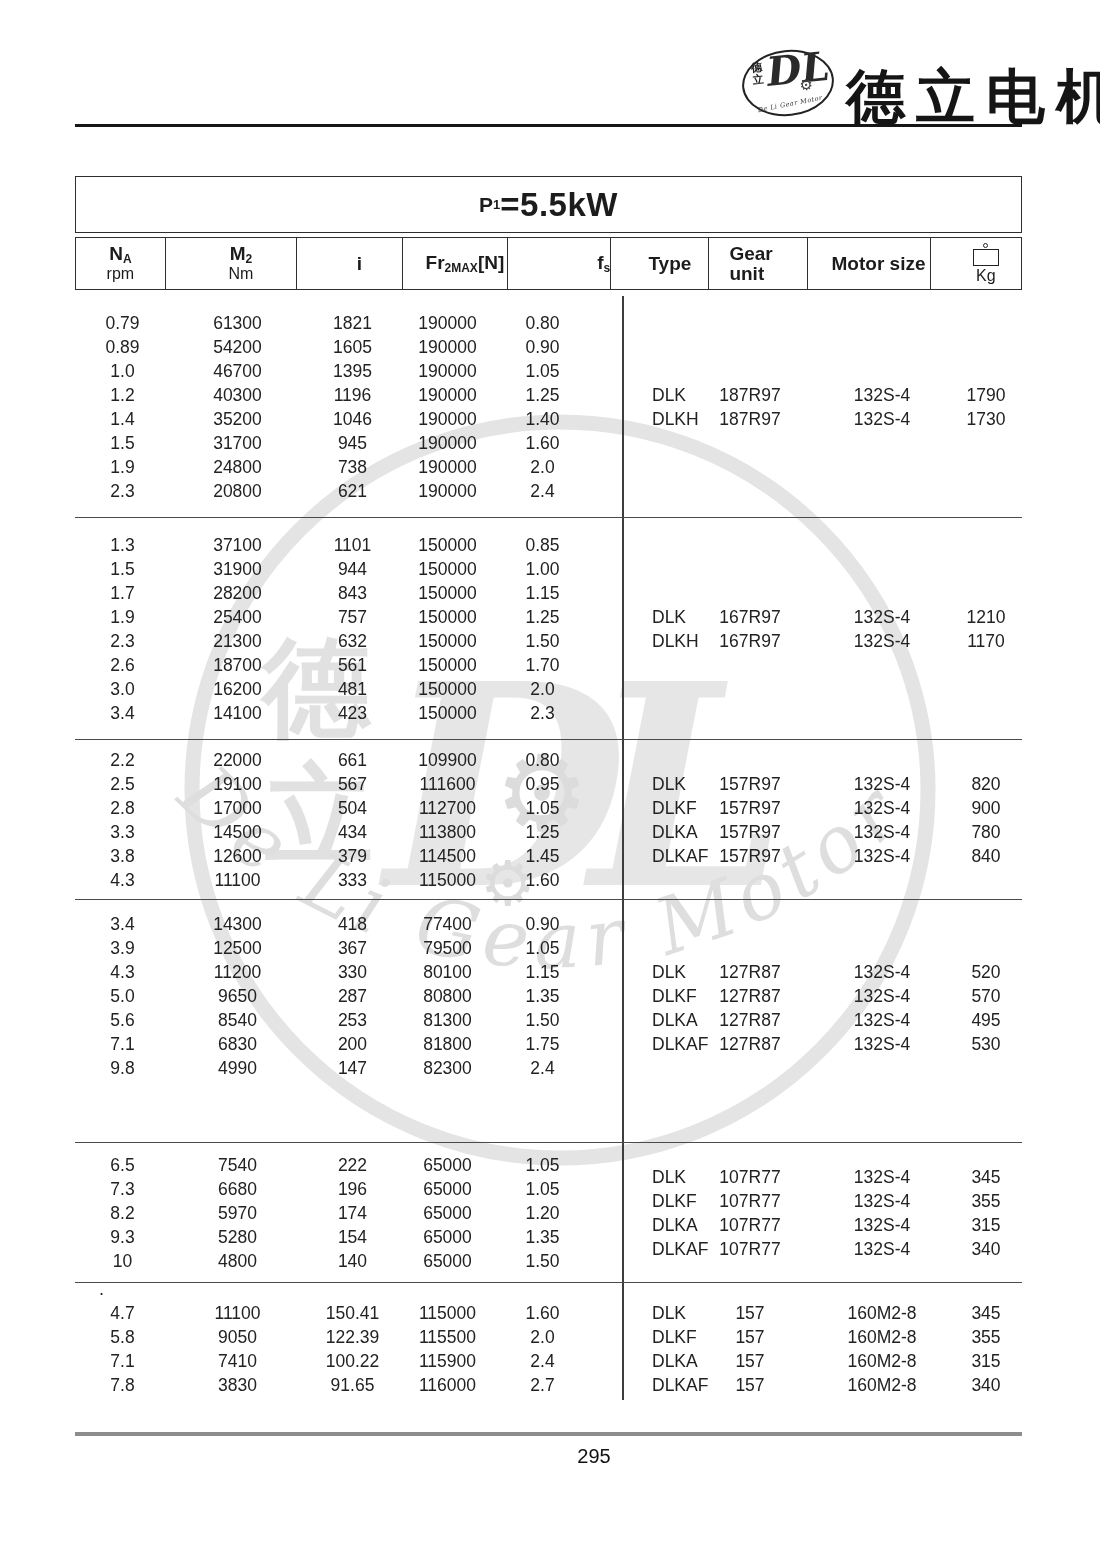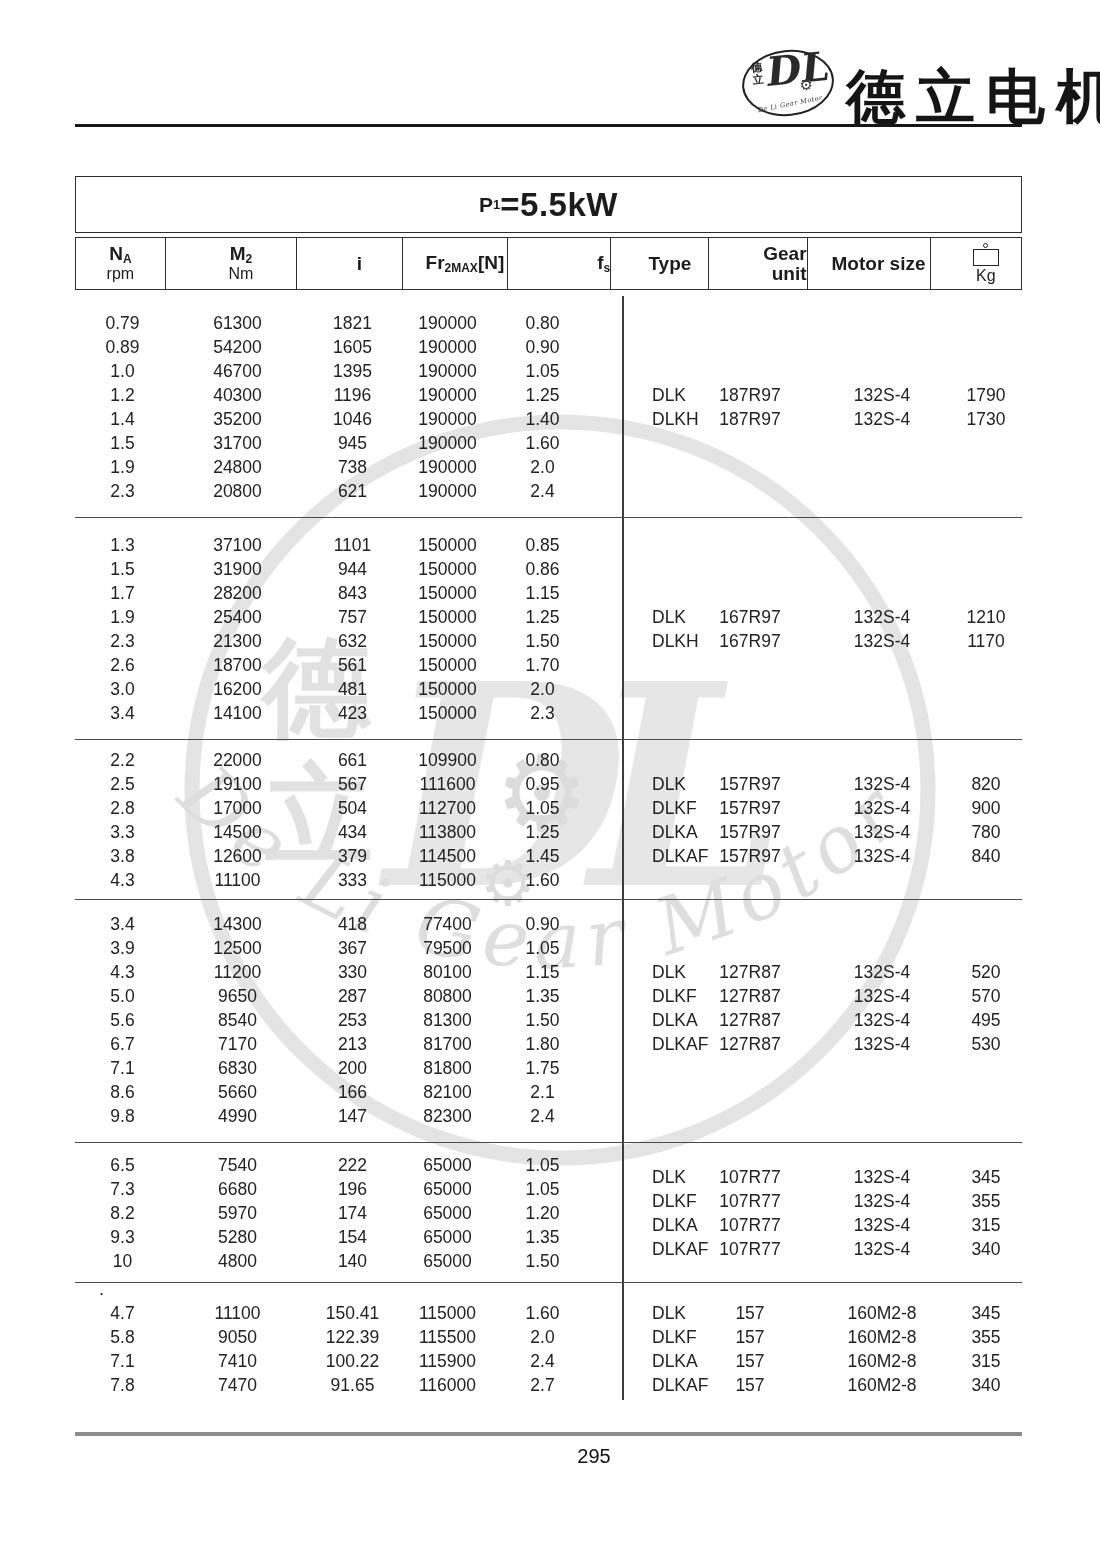--- a/index.html
+++ b/index.html
@@ -116,21 +116,21 @@
         </div>
         <div class="col-cell" style="width: 103px;">
           <div><span class="col-main">Fr</span><sub class="col-sub">2MAX</sub><span class="col-main">[N]</span></div>
         </div>
         <div class="col-cell" style="width: 100px; align-items: flex-end;">
           <div><span class="col-main">f</span><sub class="col-sub">s</sub></div>
         </div>
         <div class="col-cell" style="width: 94px;">
           <div><span class="col-main">Type</span></div>
         </div>
-        <div class="col-cell" style="width: 94px; text-align: right;">
+        <div class="col-cell" style="width: 94px;">
           <div><span class="col-main">Gear unit</span></div>
         </div>
         <div class="col-cell" style="width: 124px;">
           <div><span class="col-main">Motor size</span></div>
         </div>
         <div class="col-cell" style="width: 85px;">
           <div class="w-icon">
             <div class="w-knob"></div>
             <div class="w-rect"></div>
           </div>
@@ -221,21 +221,21 @@
               <div class="dc c1">37100</div>
               <div class="dc c2">1101</div>
               <div class="dc c3">150000</div>
               <div class="dc c4">0.85</div>
             </div>
             <div class="drow">
               <div class="dc c0">1.5</div>
               <div class="dc c1">31900</div>
               <div class="dc c2">944</div>
               <div class="dc c3">150000</div>
-              <div class="dc c4">0.86</div>
+              <div class="dc c4">1.00</div>
             </div>
             <div class="drow">
               <div class="dc c0">1.7</div>
               <div class="dc c1">28200</div>
               <div class="dc c2">843</div>
               <div class="dc c3">150000</div>
               <div class="dc c4">1.15</div>
             </div>
             <div class="drow">
               <div class="dc c0">1.9</div>
@@ -391,41 +391,27 @@
               <div class="dc c4">1.35</div>
             </div>
             <div class="drow">
               <div class="dc c0">5.6</div>
               <div class="dc c1">8540</div>
               <div class="dc c2">253</div>
               <div class="dc c3">81300</div>
               <div class="dc c4">1.50</div>
             </div>
             <div class="drow">
-              <div class="dc c0">6.7</div>
-              <div class="dc c1">7170</div>
-              <div class="dc c2">213</div>
-              <div class="dc c3">81700</div>
-              <div class="dc c4">1.80</div>
-            </div>
-            <div class="drow">
               <div class="dc c0">7.1</div>
               <div class="dc c1">6830</div>
               <div class="dc c2">200</div>
               <div class="dc c3">81800</div>
               <div class="dc c4">1.75</div>
             </div>
             <div class="drow">
-              <div class="dc c0">8.6</div>
-              <div class="dc c1">5660</div>
-              <div class="dc c2">166</div>
-              <div class="dc c3">82100</div>
-              <div class="dc c4">2.1</div>
-            </div>
-            <div class="drow">
               <div class="dc c0">9.8</div>
               <div class="dc c1">4990</div>
               <div class="dc c2">147</div>
               <div class="dc c3">82300</div>
               <div class="dc c4">2.4</div>
             </div>
           </div>
           <div class="models" style="top: 60px;">
             <div class="mrow">
               <div class="mc mtype">DLK</div>
@@ -537,21 +523,21 @@
             </div>
             <div class="drow">
               <div class="dc c0">7.1</div>
               <div class="dc c1">7410</div>
               <div class="dc c2">100.22</div>
               <div class="dc c3">115900</div>
               <div class="dc c4">2.4</div>
             </div>
             <div class="drow">
               <div class="dc c0">7.8</div>
-              <div class="dc c1">7470</div>
+              <div class="dc c1">3830</div>
               <div class="dc c2">91.65</div>
               <div class="dc c3">116000</div>
               <div class="dc c4">2.7</div>
             </div>
           </div>
           <div class="models" style="top: 18px;">
             <div class="mrow">
               <div class="mc mtype">DLK</div>
               <div class="mc mgear">157</div>
               <div class="mc mmotor">160M2-8</div>

